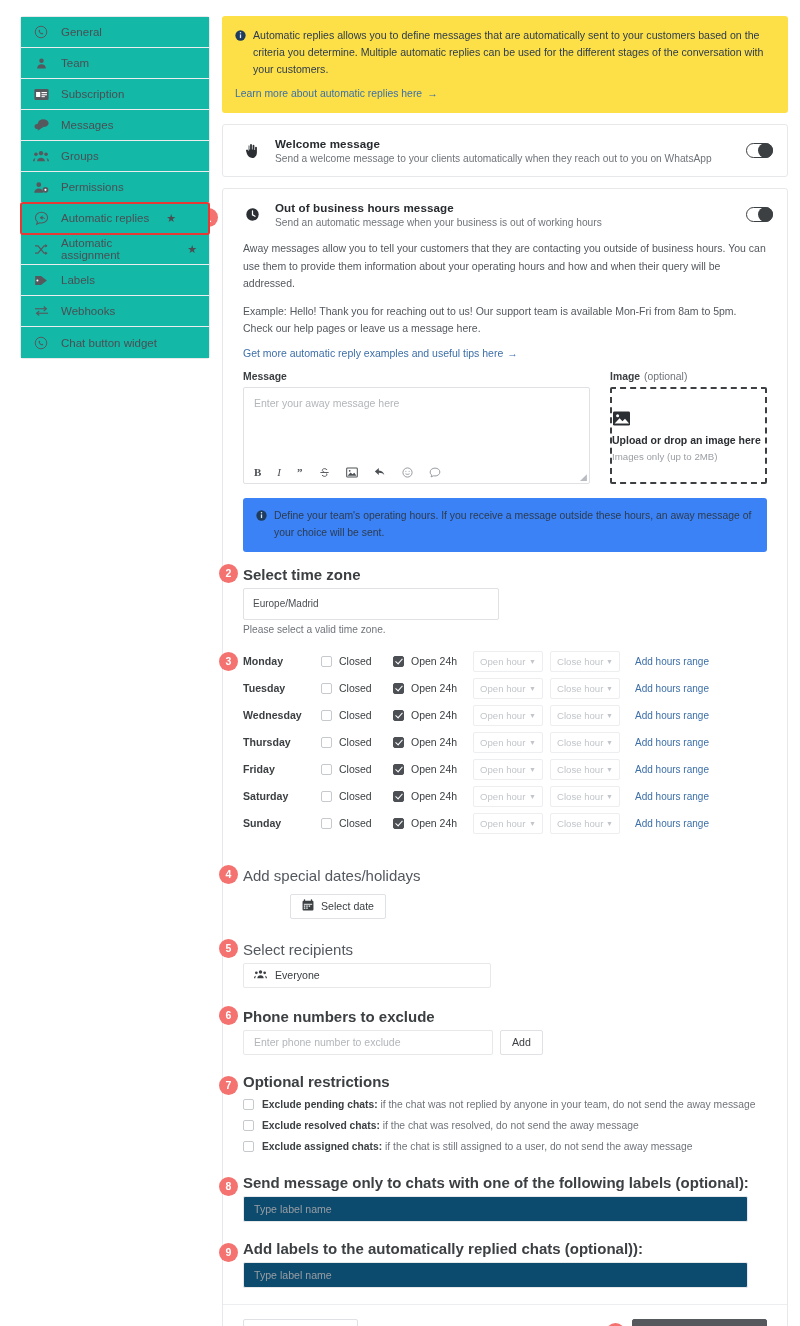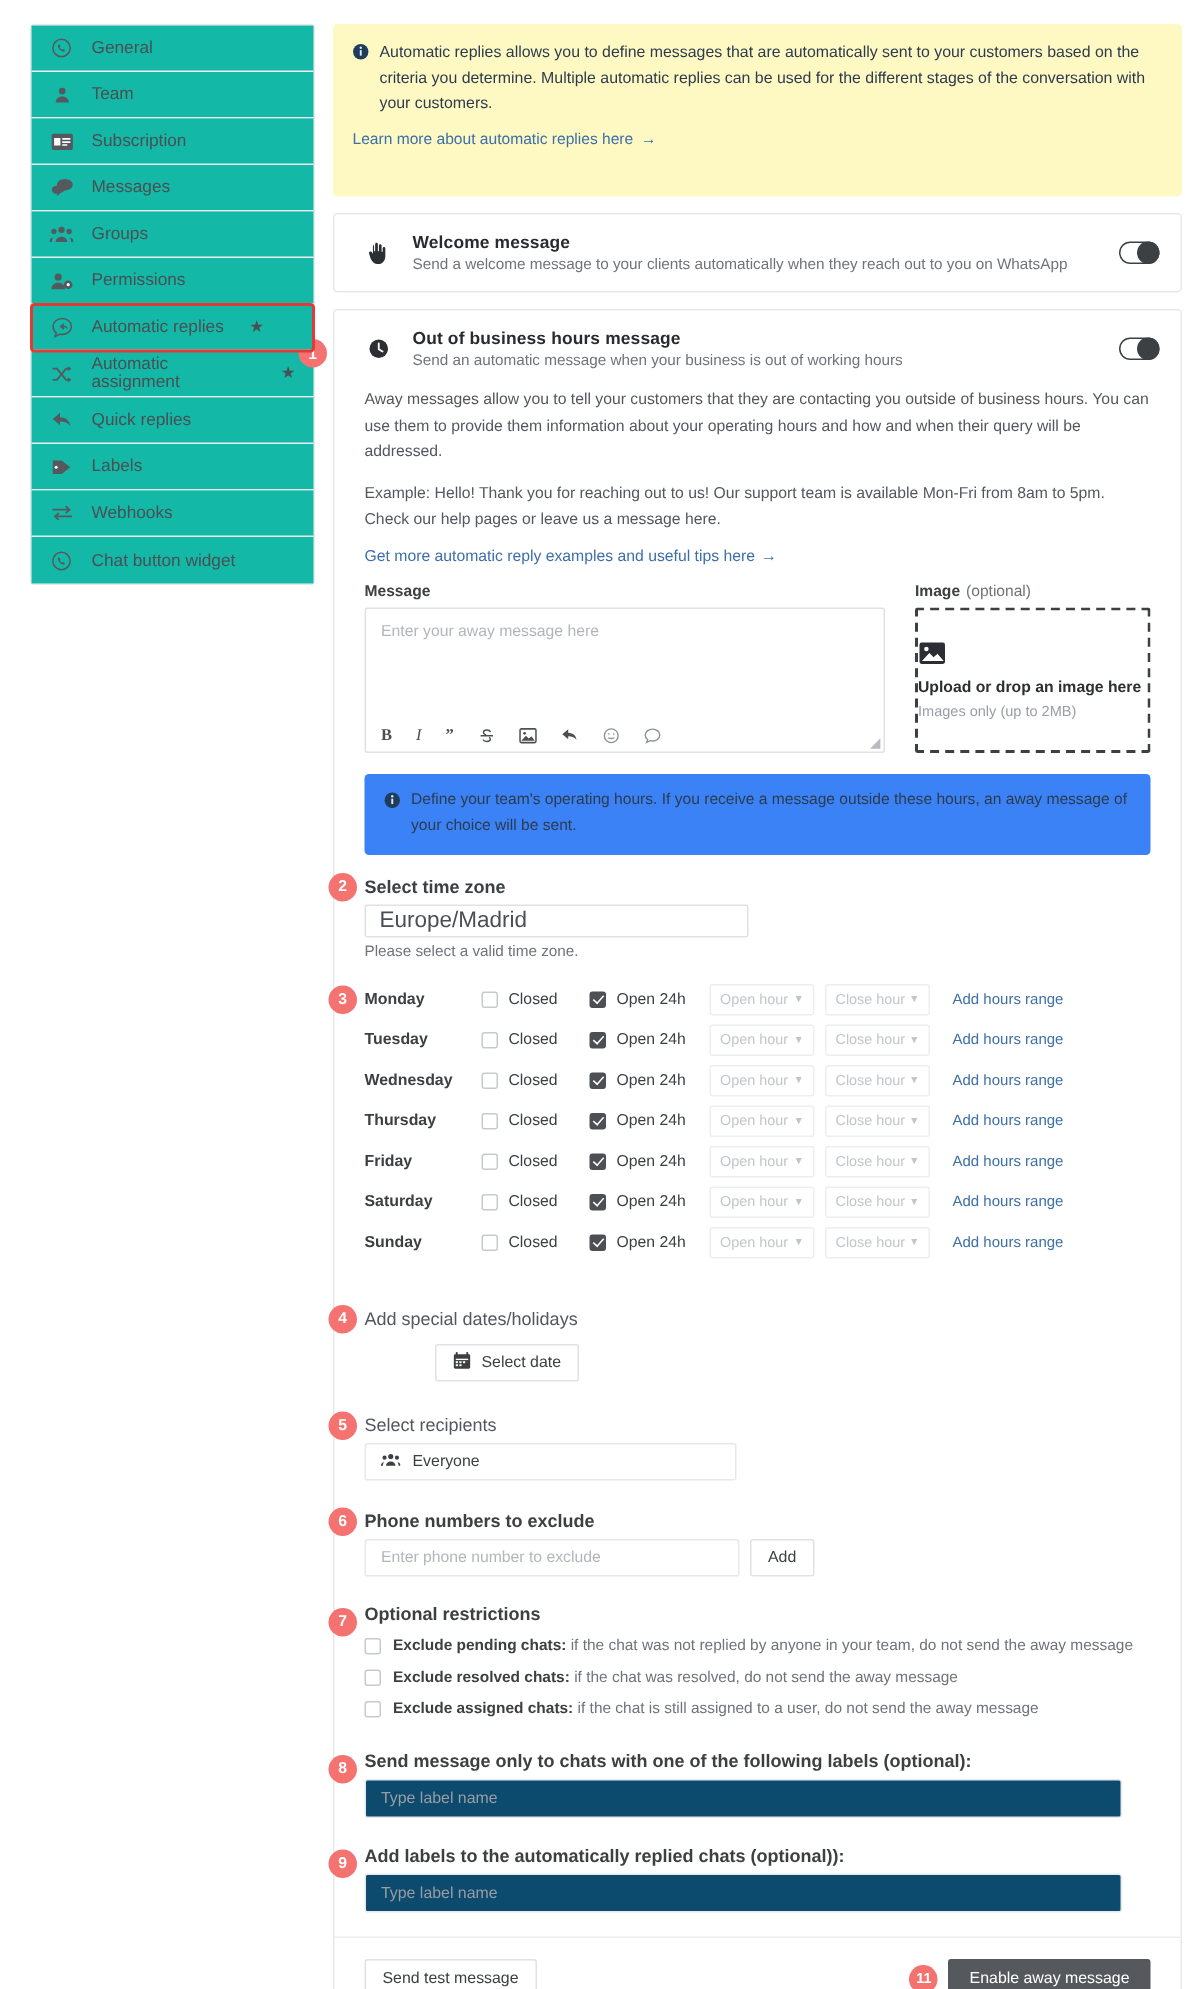--- a/index.html
+++ b/index.html
@@ -46,23 +46,23 @@
     outline-offset: -1px;
     z-index: 4;
     border-radius: 2px;
   }
   .star { color:#4a4f54; font-size: 11px; margin-left: 5px; line-height: 1; }
 
   
   .main { flex: 1 1 auto; width: 578px; position: relative; }
 
   .info-banner {
-    background: #fef9c3;
+    background: #fde047;
     border-radius: 3px;
-    padding: 11px 14px 28px 13px;
+    padding: 11px 14px 10px 13px;
     color: #2d3b4e;
     font-size: 10.6px;
     line-height: 1.62;
     margin-bottom: 11px;
   }
   .info-banner .row1 { display:flex; gap:7px; align-items:flex-start; }
   .info-ico { flex:0 0 11px; margin-top:2px; color:#1f3c5c; }
   .banner-link { display:block; color:#3d6fa8; margin-top:8px; font-size:10.4px; cursor:pointer; }
   .banner-link .arr { margin-left:5px; font-weight:bold; }
 
@@ -129,25 +129,25 @@
   .dropzone .dz-t { font-size:10.5px; font-weight:bold; color:#2b2f33; }
   .dropzone .dz-s { font-size:9.7px; color:#9a9ea3; }
 
   .note-banner {
     background:#3b82f6; border-radius:3px; padding:10px 13px; margin:14px 0 0 0;
     display:flex; gap:7px; align-items:flex-start;
     font-size:10.4px; color:#2d3b4e; line-height:1.6;
   }
 
   .sec { margin-top:14px; position:relative; }
-  .sec-label { font-size:12px; color:#3c4043; font-weight:bold; margin-bottom:5px; }
+  .sec-label { font-size:15px; color:#3c4043; font-weight:bold; margin-bottom:5px; }
 
   .tz-input {
-    width: 256px; height:22px; border:1px solid #dfe1e4; border-radius:2px;
-    display:flex; align-items:center; padding: 0 9px; font-size:15px; color:#4a4f54; background:#fff;
+    width: 256px; height:32px; border:1px solid #dfe1e4; border-radius:2px;
+    display:flex; align-items:center; padding: 0 9px; font-size:10px; color:#4a4f54; background:#fff;
   }
   .tz-help { font-size:10.2px; color:#6f747a; margin-top:4px; }
 
   
   .days { margin-top: 13px; }
   .day-row { display:flex; align-items:center; height:27px; }
   .day-name { width:78px; flex:0 0 78px; font-size:10.6px; color:#3c4043; font-weight:bold; }
   .cb-wrap { display:flex; align-items:center; gap:7px; font-size:10.5px; color:#3c4043; cursor:pointer; }
   .cb {
     width:11px; height:11px; border:1px solid #c7cacd; border-radius:2px; background:#fff; flex:0 0 11px;
@@ -306,28 +306,20 @@
             <path d="M1 3h3.2l6.6 8H14"></path>
             <path d="M1 11h3.2l6.6-8H14"></path>
             <path d="M12 1.2 14.4 3 12 4.8" fill="#55595e" stroke="none"></path>
             <path d="M12 9.2 14.4 11 12 12.8" fill="#55595e" stroke="none"></path>
           </svg>
         </span>
       <span>Automatic assignment</span>
       <span class="star">★</span>
     </div>
 
-    <div class="side-item">
-      <span class="ic">
-          <svg width="15" height="13" viewBox="0 0 16 14" fill="#55595e">
-            <path d="M6.4 1.2 1.2 5.7l5.2 4.5V7.6c3.5 0 5.9 1 7.4 3.3-.4-3.9-2.8-6.2-7.4-6.5z"></path>
-          </svg>
-        </span>
-      <span>Quick replies</span>
-    </div>
 
     <div class="side-item">
       <span class="ic">
           <svg width="15" height="13" viewBox="0 0 16 14" fill="#55595e">
             <path d="M1.2 2.2h6.3l6.3 4.8-6.3 4.8H1.2z"></path>
             <circle cx="3.6" cy="7" r="1.1" fill="#fff"></circle>
           </svg>
         </span>
       <span>Labels</span>
     </div>

